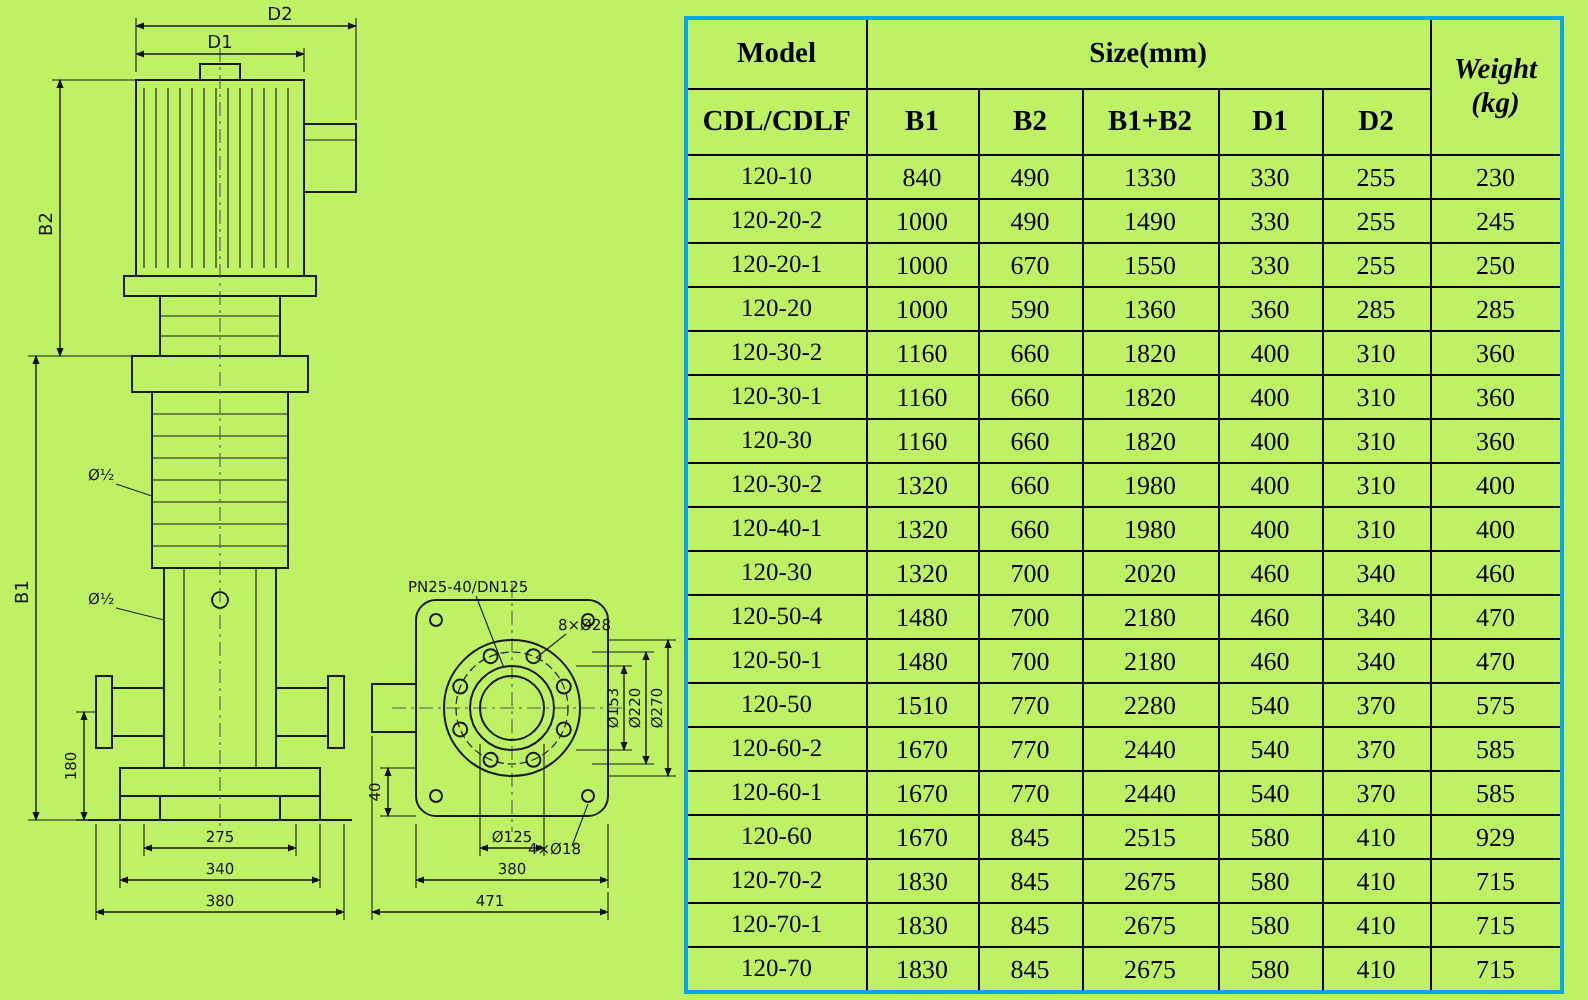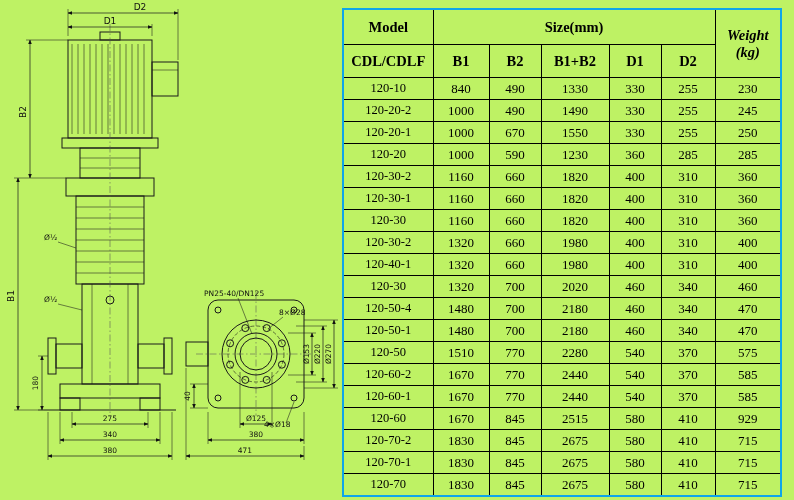--- a/index.html
+++ b/index.html
@@ -248,21 +248,21 @@
             <td>670</td>
             <td>1550</td>
             <td>330</td>
             <td>255</td>
             <td>250</td>
           </tr>
           <tr>
             <td class="model">120-20</td>
             <td>1000</td>
             <td>590</td>
-            <td>1230</td>
+            <td>1360</td>
             <td>360</td>
             <td>285</td>
             <td>285</td>
           </tr>
           <tr>
             <td class="model">120-30-2</td>
             <td>1160</td>
             <td>660</td>
             <td>1820</td>
             <td>400</td>

